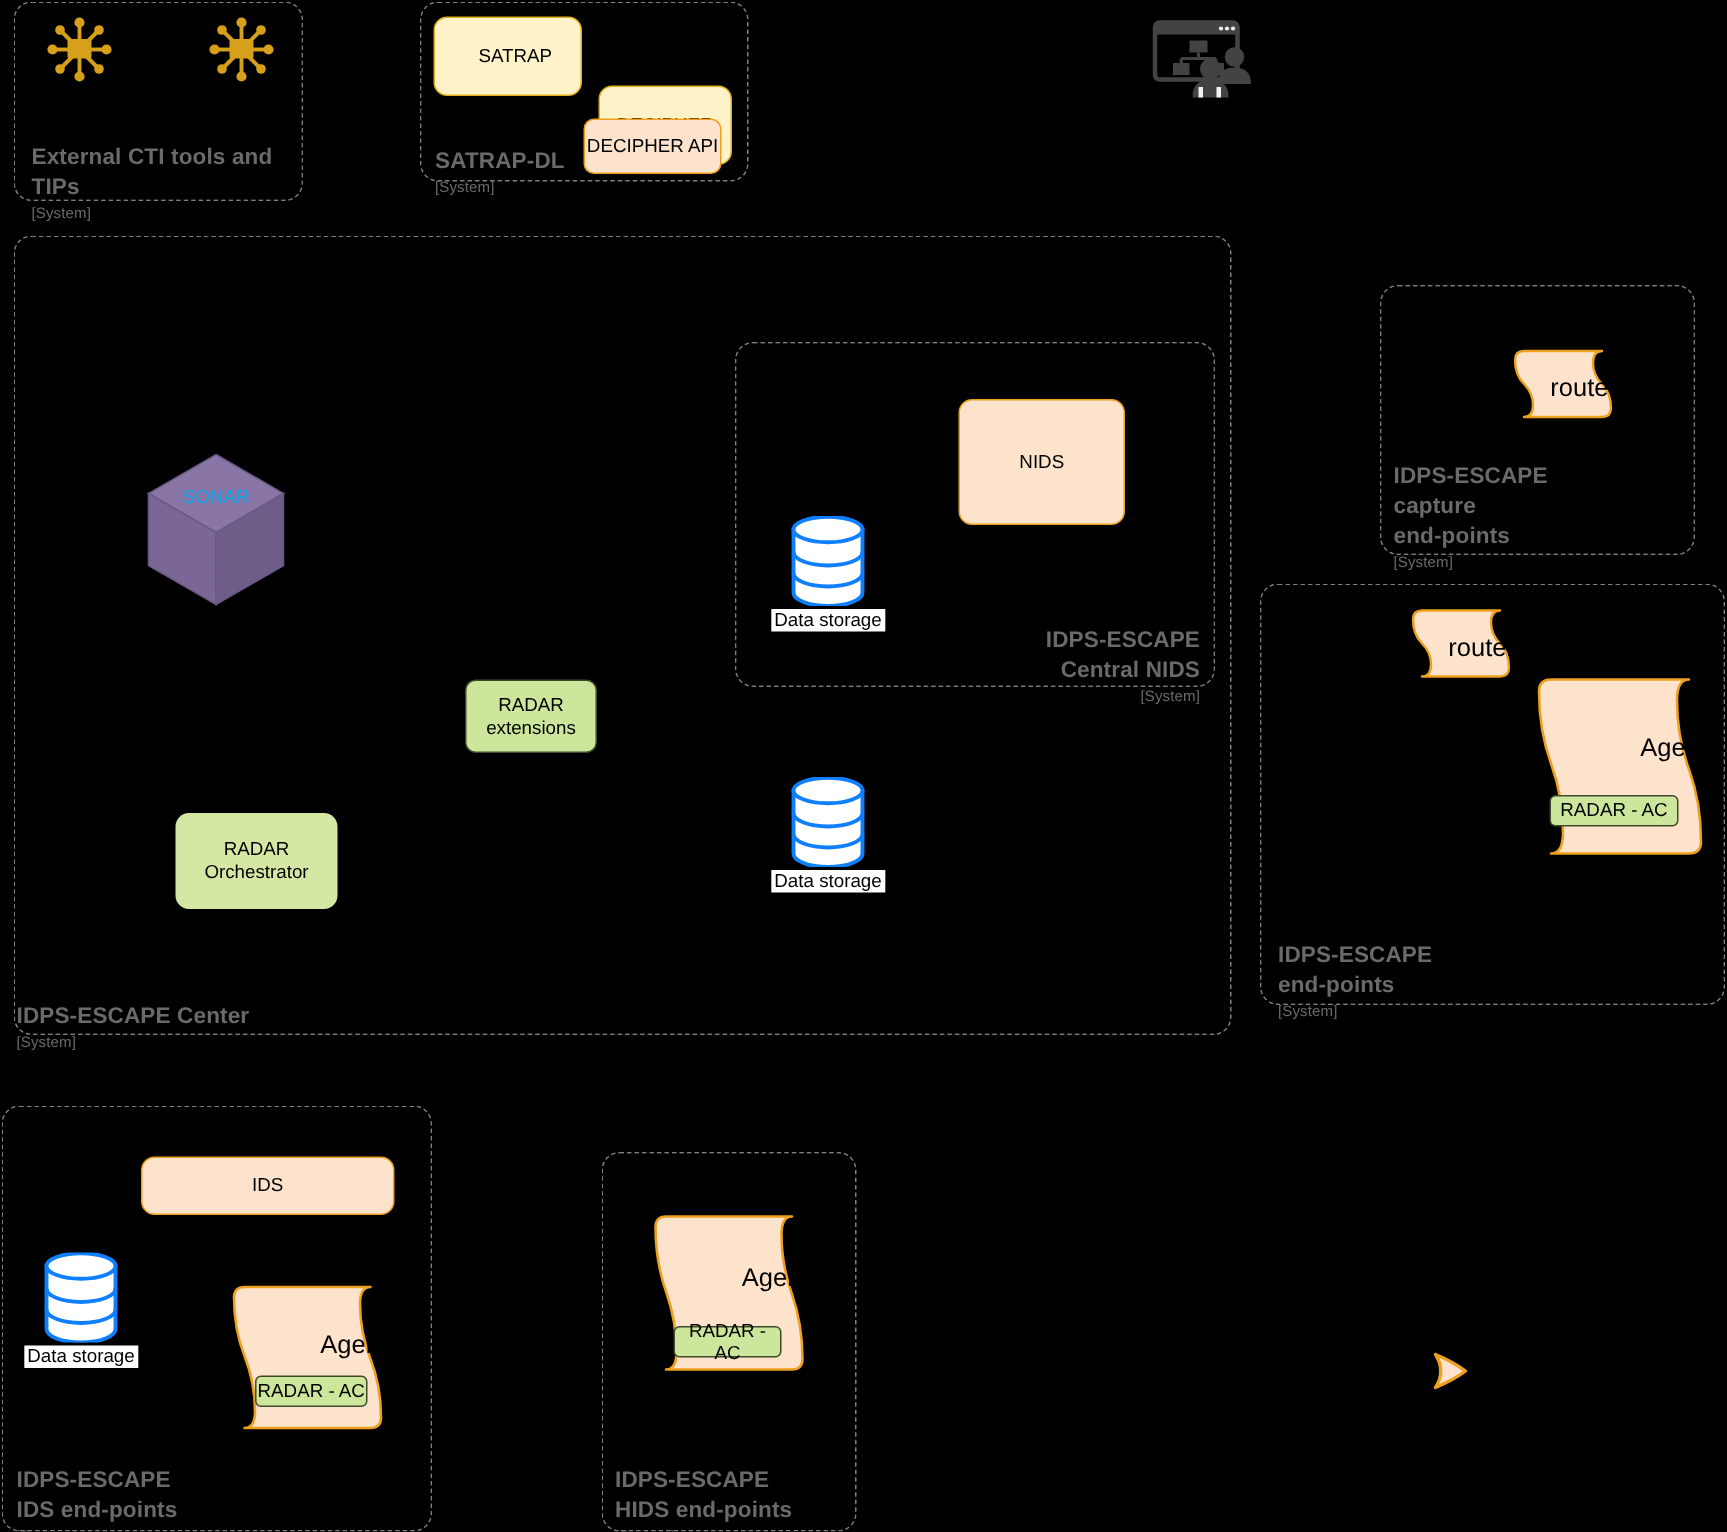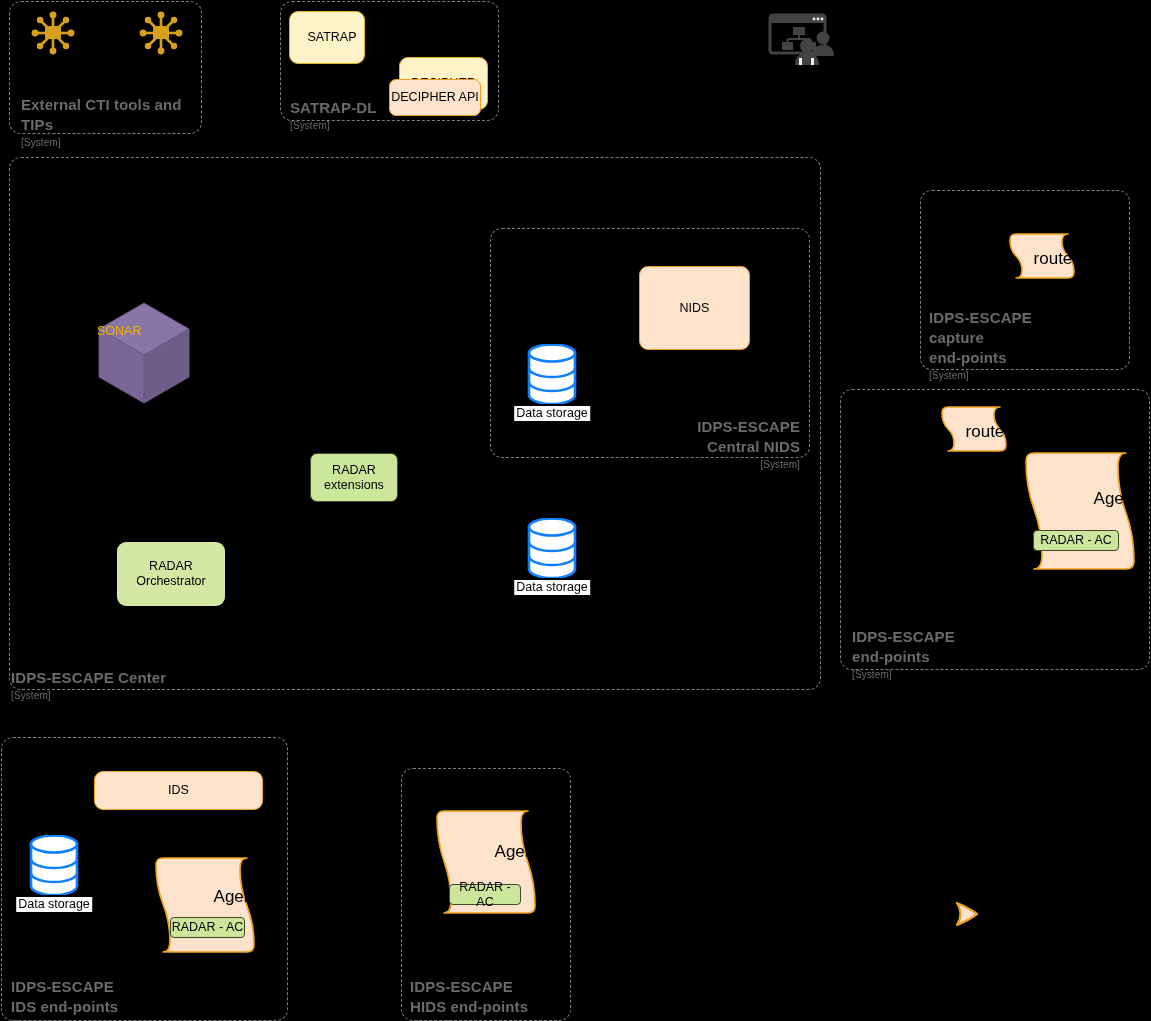--- a/index.html
+++ b/index.html
@@ -55,21 +55,21 @@
   .n-yellow{background:#fdf2c8;border:1.4px solid #e0b01a;}
   .n-peach {background:#fde3cb;border:1.4px solid #eda01f;}
   .n-green {background:#d4e8a3;border:none;}
   .n-green-b{background:#cce69b;border:1.2px solid #3f4a2a;border-radius:7px;}
 
   
   .cube{position:absolute;}
   .cube svg{display:block;}
   .cube .cube-label{
     position:absolute;left:0;right:0;top:22px;
-    color:#eab308;font-size:12.5px;
+    text-align:center;color:#0ea5e9;font-size:12.5px;
   }
 
   
   .tape{position:absolute;}
   .tape svg{display:block;position:absolute;left:0;top:0;}
   .tape .tape-label{
     position:absolute;left:0;right:0;text-align:right;
     font-size:17px;color:#000;
   }
 
@@ -151,21 +151,21 @@
       </g>
     </svg>
   </div>
 
   <div class="boundary" style="left:280px;top:1px;width:219px;height:120px;"></div>
   <div class="boundary-label" style="left:290px;top:78px;width:110px;">
     <span>SATRAP-DL</span>
     <span class="sys">[System]</span>
   </div>
 
-  <div class="node n-yellow" style="left:289px;top:11px;width:76px;height:53px;padding-left:10px;">
+  <div class="node n-yellow" style="left:289px;top:11px;width:99px;height:53px;padding-left:10px;">
     <span>SATRAP</span>
   </div>
   <div class="node n-yellow" style="left:399px;top:11px;width:89px;height:53px;margin-top:46px;">
     <span>DECIPHER</span>
   </div>
   <div class="node n-peach" style="left:389px;top:79px;width:92px;height:37px;border-radius:7px;">
     <span>DECIPHER API</span>
   </div>
 
   <div class="icon" style="left:766px;top:12px;">

